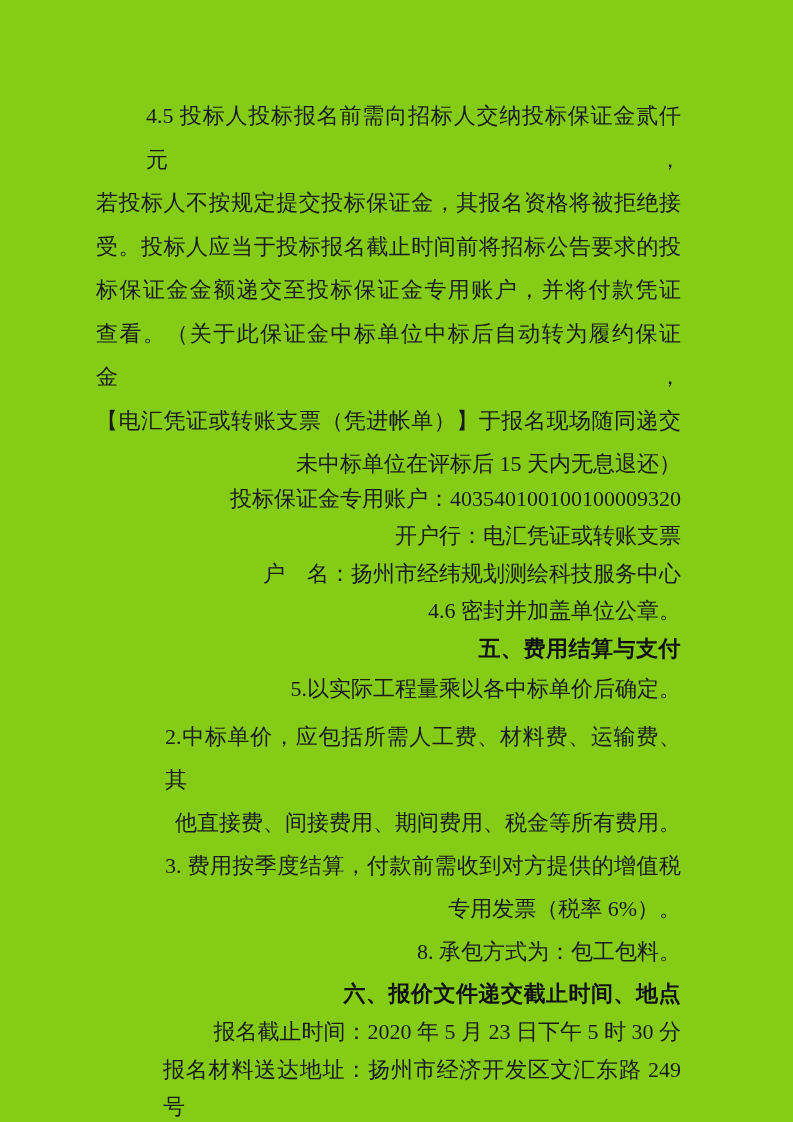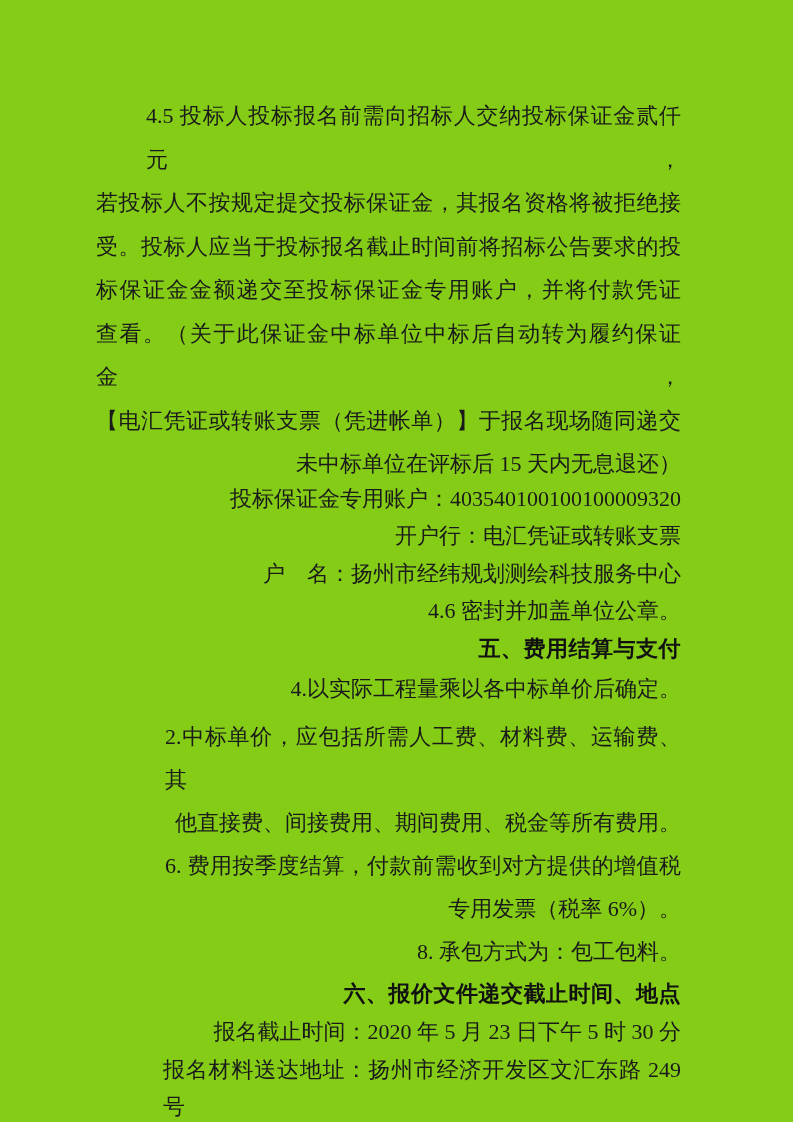--- a/index.html
+++ b/index.html
@@ -68,30 +68,30 @@
       <div class="line ind-acct">开户行：电汇凭证或转账支票</div>
       <div class="line ind-acct">户　名：扬州市经纬规划测绘科技服务中心</div>
       <div class="line ind-para">4.6 密封并加盖单位公章。</div>
     </div>
 
     <div class="blk-h5">
       <div class="line heading ind-h5">五、费用结算与支付</div>
     </div>
 
     <div class="blk-item">
-      <div class="line ind-item">4.以实际工程量乘以各中标单价后确定。</div>
+      <div class="line ind-item">5.以实际工程量乘以各中标单价后确定。</div>
     </div>
 
     <div class="blk-item blk-item2">
       <div class="line j ind-item">2.中标单价，应包括所需人工费、材料费、运输费、其</div>
       <div class="line ind-cont">他直接费、间接费用、期间费用、税金等所有费用。</div>
     </div>
 
     <div class="blk-item">
-      <div class="line j ind-item">6. 费用按季度结算，付款前需收到对方提供的增值税</div>
+      <div class="line j ind-item">3. 费用按季度结算，付款前需收到对方提供的增值税</div>
       <div class="line ind-cont">专用发票（税率 6%）。</div>
     </div>
 
     <div class="blk-item">
       <div class="line ind-item">8. 承包方式为：包工包料。</div>
     </div>
 
     <div class="blk-h6">
       <div class="line heading ind-h6">六、报价文件递交截止时间、地点</div>
     </div>

